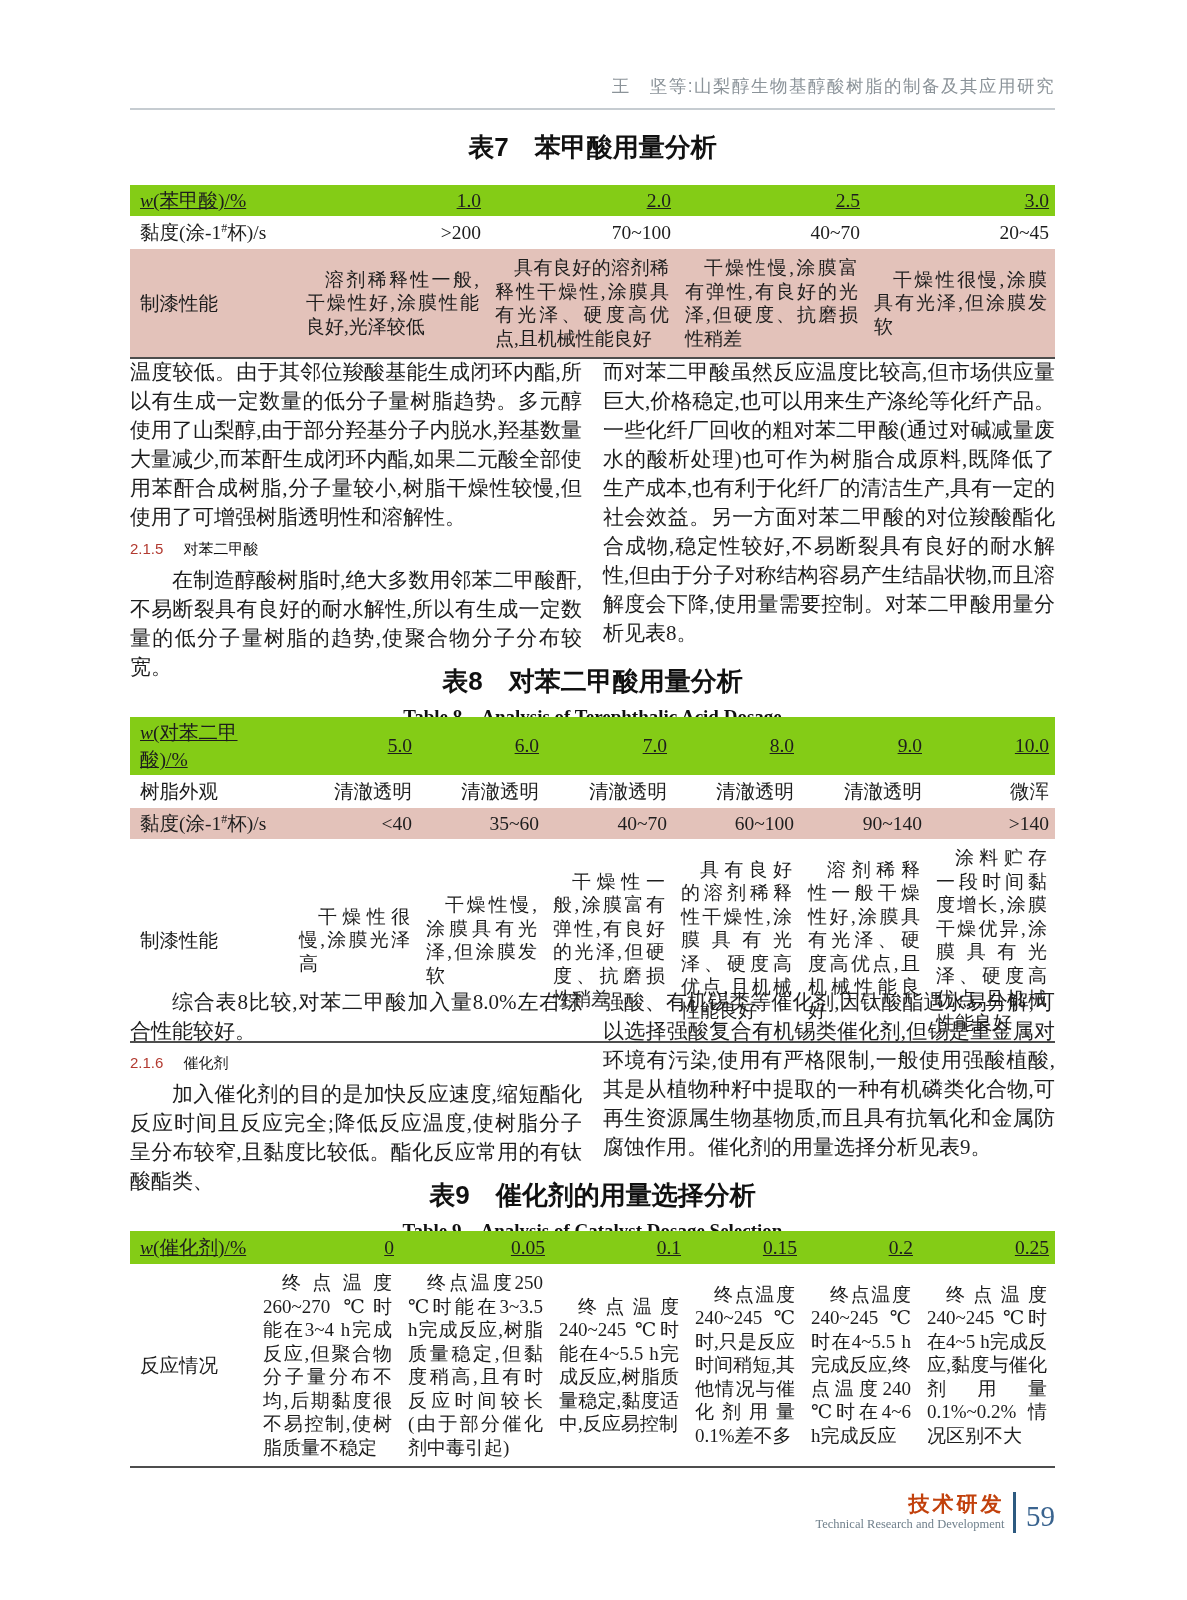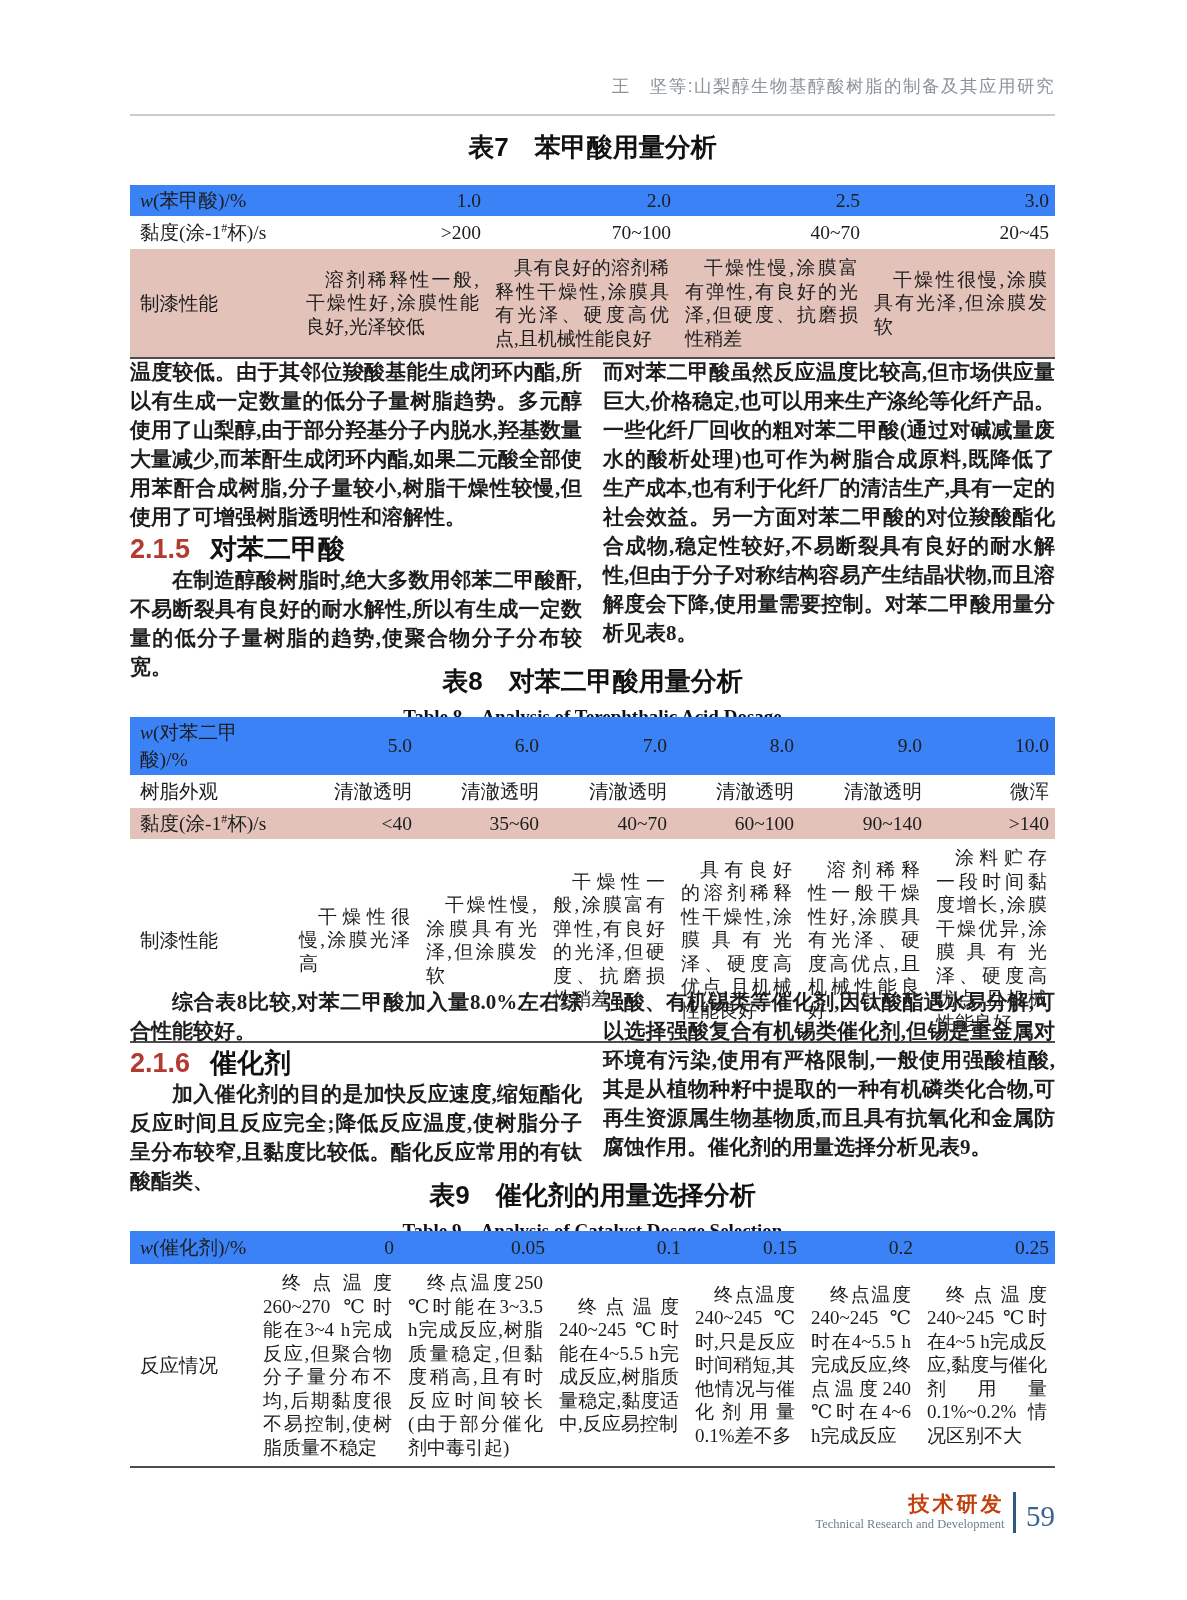--- a/index.html
+++ b/index.html
@@ -5,50 +5,50 @@
   html,body{margin:0;padding:0;}
   body{
     width:1187px;height:1600px;background:#ffffff;position:relative;overflow:hidden;
     font-family:"Liberation Serif","DejaVu Serif",serif;color:#1d1d1d;
     -webkit-font-smoothing:antialiased;
   }
   .abs{position:absolute;left:130px;width:925px;}
 
   
   #running-head{top:74px;text-align:right;font-size:17.5px;color:#8b9399;
-    letter-spacing:1.5px;padding-bottom:16px;border-bottom:2px solid #c6ccd1;
+    letter-spacing:1.5px;padding-bottom:10px;border-bottom:2px solid #c6ccd1;
     font-family:"Liberation Sans","DejaVu Sans",sans-serif;}
 
   
   .cap-cn{text-align:center;font-weight:bold;font-size:26px;
     font-family:"Liberation Sans","DejaVu Sans",sans-serif;color:#111;}
   .cap-en{text-align:center;font-weight:bold;font-size:19px;margin-top:5px;
     font-family:"Liberation Serif","DejaVu Serif",serif;color:#111;}
 
   
   table{border-collapse:collapse;width:925px;table-layout:fixed;font-size:19.5px;}
   td{padding:2px 6px;text-align:right;vertical-align:middle;}
   td.lbl{text-align:left;padding-left:10px;}
-  tr.dark{background:#3b82f6;}
+  tr.dark{background:#84cc16;text-decoration:underline;}
   tr.light{background:#e3c2ba;}
   table{border-bottom:2px solid #4d4d4d;}
   td.longcell{text-align:justify;text-indent:1em;line-height:23.5px;font-size:19px;
     padding:7px 8px;}
   .sym{font-style:italic;}
   sup{font-size:12px;}
 
   tr.h27 td{height:27px;}
   tr.h29 td{height:29px;}
 
   
-  .cols{display:flex;gap:21px;font-weight:bold;}
+  .cols{display:flex;gap:21px;}
   .col{flex:1;min-width:0;}
   .para{margin:0;font-size:21px;line-height:29px;text-align:justify;}
   .ind{text-indent:2em;}
-  .sec-h{font-size:27px;line-height:34px;color:#111;}
+  .sec-h{font-size:15px;line-height:34px;color:#111;}
   .sec-num{color:#b23a30;font-family:"Liberation Sans","DejaVu Sans",sans-serif;
     margin-right:20px;}
 
   
   #footer{position:absolute;right:132px;top:1492px;display:flex;align-items:stretch;}
   .f-left{text-align:right;}
   .f-cn{font-family:"Liberation Sans","DejaVu Sans",sans-serif;font-weight:bold;
     font-size:21px;color:#c2410c;letter-spacing:3px;line-height:24px;}
   .f-en{font-size:12.5px;color:#70808c;line-height:17px;}
   .f-bar{width:3.5px;background:#2d5a80;margin:0 10px 0 8px;}

